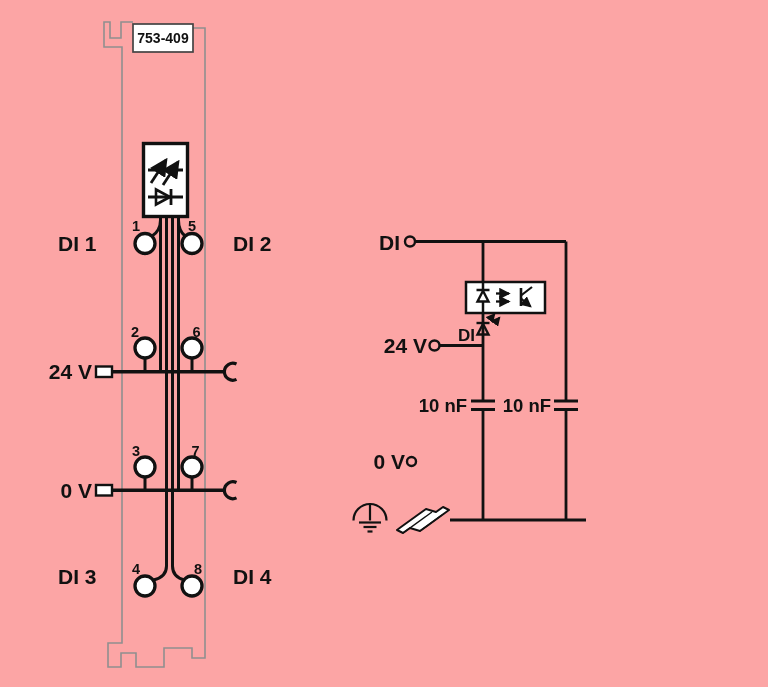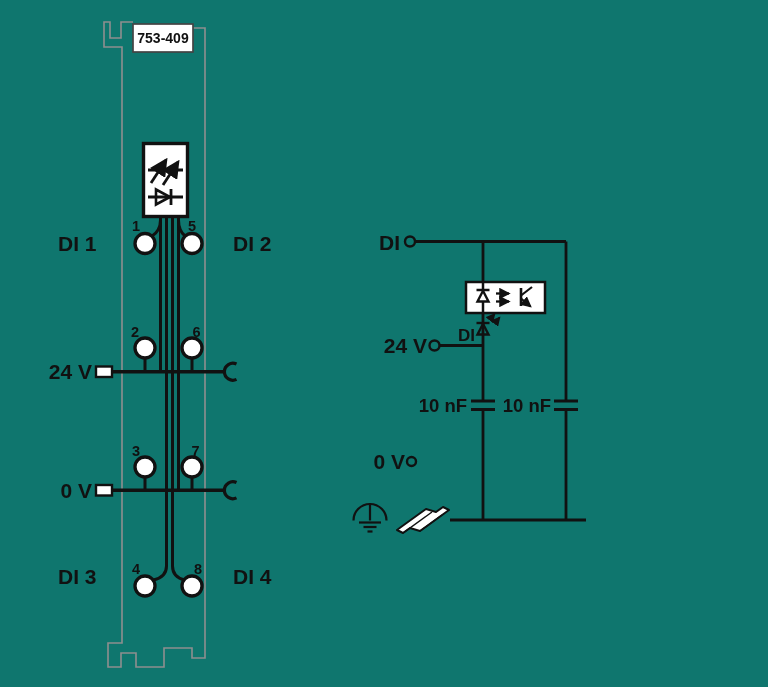--- a/index.html
+++ b/index.html
@@ -1,16 +1,16 @@
 <!DOCTYPE html>
 <html><head>
 <meta charset="utf-8">
 <style>
   html,body{margin:0;padding:0;background:#ffffff;}
-  .stage{position:relative;width:768px;height:687px;background:#0f766e;overflow:hidden;
+  .stage{position:relative;width:768px;height:687px;background:#fca5a5;overflow:hidden;
          font-family:"Liberation Sans",sans-serif;}
   svg text{font-family:"Liberation Sans","DejaVu Sans",sans-serif;font-weight:bold;fill:#111111;}
   .lbl-big{font-size:21px;}
   .lbl-num{font-size:14.5px;}
   .lbl-part{font-size:14px;}
   .lbl-med{font-size:18.5px;}
   .lbl-small{font-size:17px;}
 </style>
 </head>
 <body>

